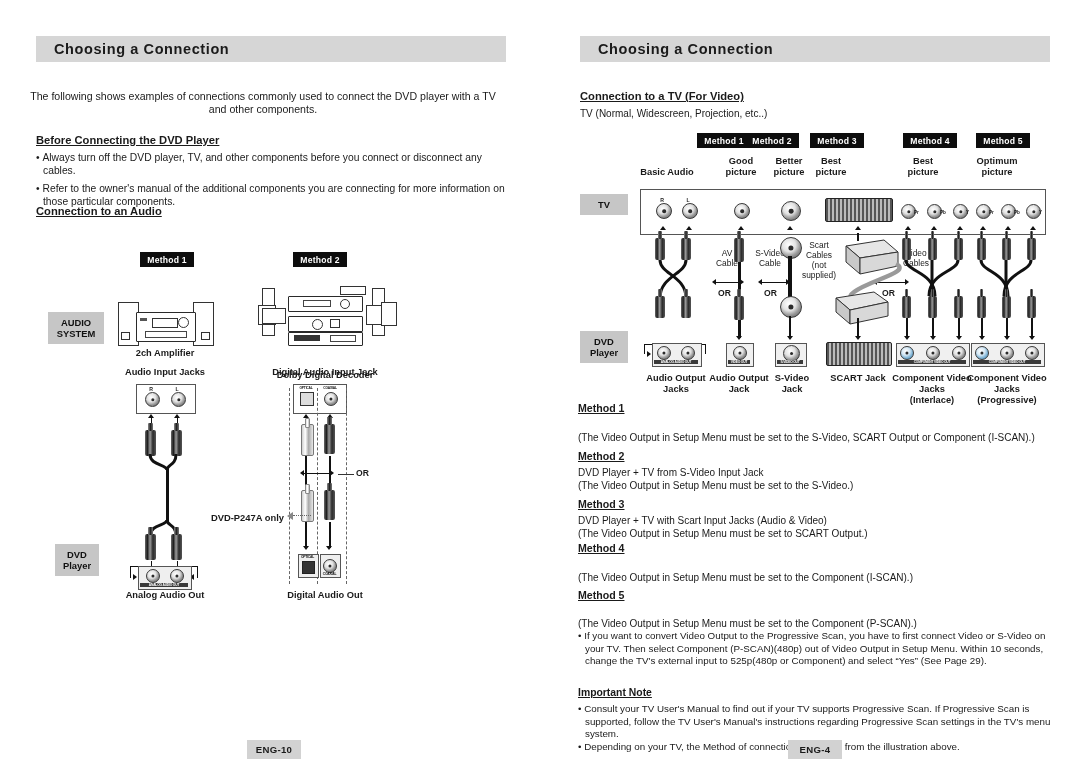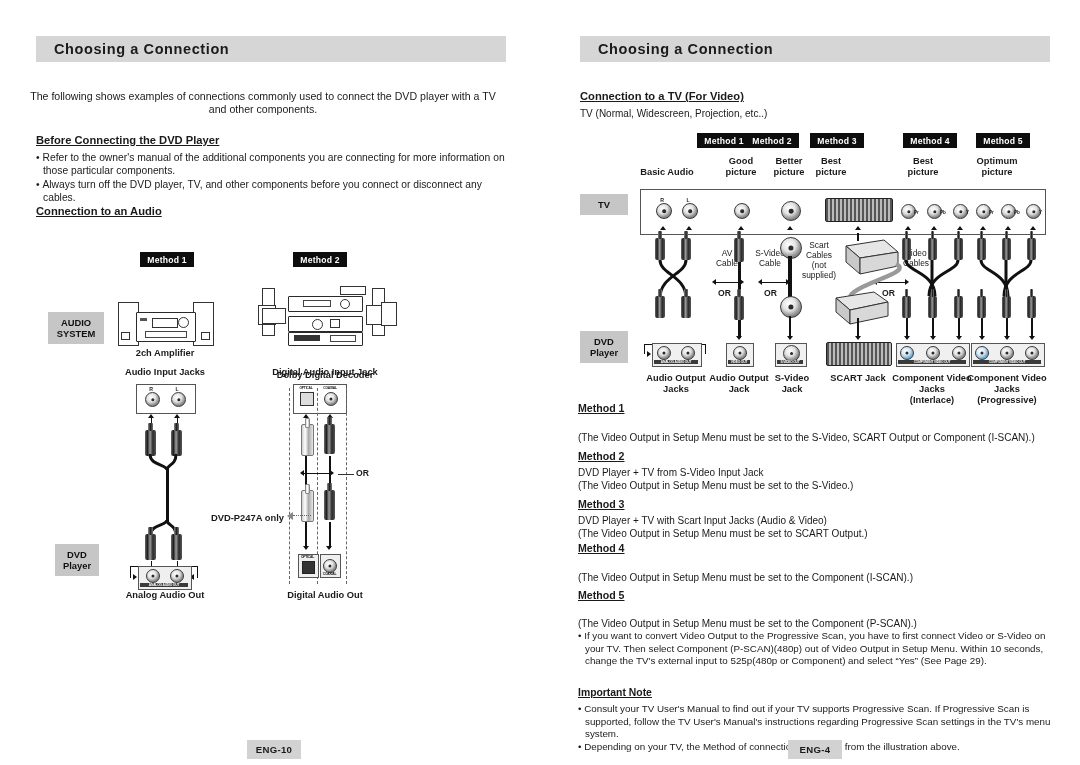--- a/index.html
+++ b/index.html
@@ -71,22 +71,22 @@
 
   <div class="hdr-bar" style="left:36px;top:36px;width:470px;">
     <span class="t">Choosing a Connection</span>
   </div>
 
   <div class="para" style="left:28px;top:90px;width:470px;text-align:center;">The following shows examples of connections commonly used to connect the DVD player with a TV and other components.</div>
 
   <div class="h2" style="left:36px;top:134px;">Before Connecting the DVD Player</div>
 
   <div class="bul" style="left:36px;top:151px;width:478px;">
+    <div style="margin-bottom:4px;"><span>•&nbsp;</span><span>Always turn off the DVD player, TV, and other components before you connect or disconnect any cables.</span></div>
     <div><span>•&nbsp;</span><span>Refer to the owner's manual of the additional components you are connecting for more information on those particular components.</span></div>
-    <div style="margin-bottom:4px;"><span>•&nbsp;</span><span>Always turn off the DVD player, TV, and other components before you connect or disconnect any cables.</span></div>
   </div>
 
   <div class="h2" style="left:36px;top:205px;">Connection to an Audio</div>
 
   <div class="tag-black" style="left:140px;top:252px;width:40px;">Method 1</div>
   <div class="tag-black" style="left:293px;top:252px;width:40px;">Method 2</div>
 
   <div class="tag-gray" style="left:48px;top:312px;width:56px;">
     <div>AUDIO</div>
     <div>SYSTEM</div>

